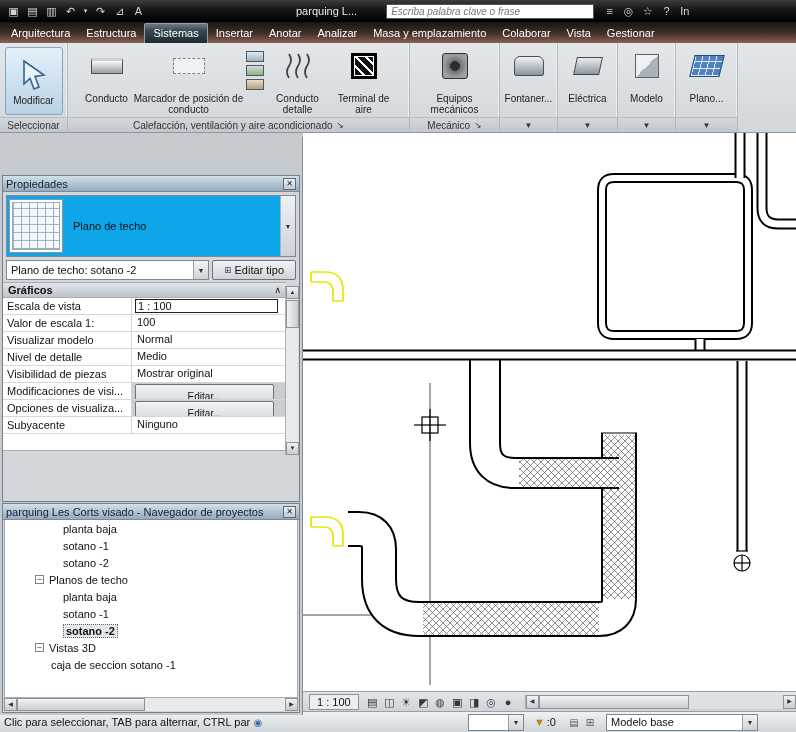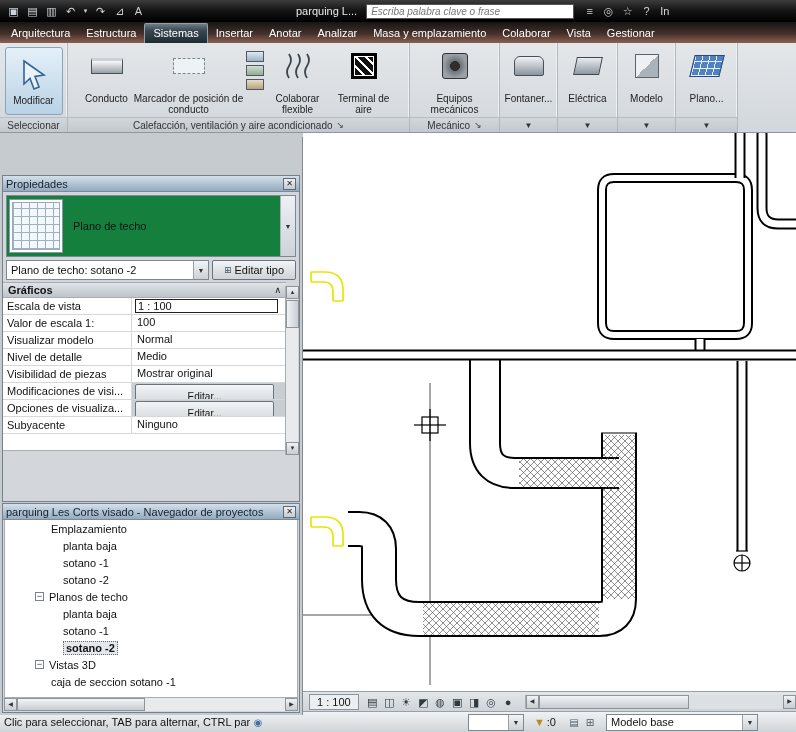--- a/index.html
+++ b/index.html
@@ -5,21 +5,21 @@
   * { box-sizing:border-box; margin:0; padding:0; }
   html,body { width:796px; height:732px; overflow:hidden; }
   body { font-family:"Liberation Sans","DejaVu Sans",sans-serif; font-size:11px; color:#111; background:#c6cbd0; }
   .screen { position:relative; width:796px; height:732px; }
 
   
   .titlebar { height:22px; background:linear-gradient(180deg,#3c3c3c 0%,#161616 45%,#000 100%); display:flex; align-items:center; padding:0 4px; }
   .qi { width:17px; height:16px; color:#cdd3d8; font-size:11px; text-align:center; line-height:16px; margin:0 1px; cursor:default; }
   .qi.small { width:9px; font-size:7px; }
   .tb-proj { color:#e9e9e9; margin-left:148px; white-space:nowrap; }
-  .tb-search { margin-left:9px; width:208px; height:15px; border:1px solid #555; background:#fff; font-size:10px; padding:0 4px; font-family:inherit; }
+  .tb-search { margin-left:29px; width:208px; height:15px; border:1px solid #555; background:#fff; font-size:10px; padding:0 4px; font-family:inherit; }
   .tb-search::placeholder { color:#777; font-style:italic; }
   .tb-right { display:flex; align-items:center; margin-left:6px; }
   .tb-signin { color:#d8d8d8; margin-left:4px; white-space:nowrap; }
 
   
   .tabrow { height:21px; background:linear-gradient(180deg,#151515 0%,#43302a 55%,#7c564a 90%,#8a6153 100%); display:flex; align-items:flex-end; padding:0 3px; }
   .tab { color:#fff; font-size:11px; padding:3px 8px 4px 8px; white-space:nowrap; }
   .tab.active { background:linear-gradient(180deg,#6e7d84 0%,#394850 35%,#1f2b31 100%); border:1px solid #8fa0a8; border-bottom:none; border-radius:2px 2px 0 0; }
 
   
@@ -53,21 +53,21 @@
   .workarea { position:relative; height:578px; }
   .leftcol { position:absolute; left:0; top:4px; width:303px; height:578px; background:#c6cbd0; border-right:1px solid #84898e; }
 
   .palette { position:absolute; left:2px; width:298px; border:1px solid #76818c; background:#d3d7db; }
   .ptitle { height:16px; background:linear-gradient(180deg,#d3e0ec,#94aabd); border-bottom:1px solid #7a8a9a; display:flex; align-items:center; padding:0 3px; font-size:11px; color:#14202c; }
   .ptitle .t { flex:1; white-space:nowrap; overflow:hidden; }
   .closebox { width:13px; height:12px; border:1px solid #5c6a76; background:linear-gradient(180deg,#eef1f4,#c4cad0); font-size:8px; line-height:10px; text-align:center; color:#222; }
 
   
   .props { top:38px; height:327px; }
-  .typesel { margin:3px; height:62px; background:#15803d; border:1px solid #7c8894; display:flex; align-items:center; }
+  .typesel { margin:3px; height:62px; background:#0ea5e9; border:1px solid #7c8894; display:flex; align-items:center; }
   .thumbwrap { width:54px; height:54px; margin:2px; border:1px solid #8a95a0; background:#fff; padding:2px; }
   .thumb { width:100%; height:100%; border:1px solid #9ab; background-image:repeating-linear-gradient(0deg,#9ab4c6 0 1px,transparent 1px 8px),repeating-linear-gradient(90deg,#9ab4c6 0 1px,transparent 1px 8px); background-color:#f4f8fb; }
   .typesel .name { flex:1; padding-left:8px; font-size:11px; }
   .dropstrip { width:15px; height:100%; border-left:1px solid #aab2ba; background:linear-gradient(180deg,#eef1f4,#cdd3d8); display:flex; align-items:center; justify-content:center; font-size:7px; color:#333; }
   .selrow { display:flex; margin:2px 3px; height:20px; gap:3px; }
   .combo { flex:1; background:#fff; border:1px solid #7e8890; display:flex; align-items:center; font-size:11px; padding-left:4px; overflow:hidden; white-space:nowrap; }
   .combo .arrow { margin-left:auto; align-self:stretch; width:15px; background:linear-gradient(180deg,#f2f4f6,#cdd2d6); border-left:1px solid #9aa2a8; font-size:7px; display:flex; align-items:center; justify-content:center; color:#333; }
   .btn { background:linear-gradient(180deg,#f2f4f6,#ced3d7); border:1px solid #69747e; border-radius:2px; font-size:11px; display:flex; align-items:center; justify-content:center; }
   .edittype { width:84px; gap:3px; }
   .edittype .ei { font-size:9px; color:#456; }
@@ -205,21 +205,21 @@
           <span class="mini m1"></span>
           <span class="mini m2"></span>
           <span class="mini m3"></span>
         </div>
         <div class="rbtn" style="width:66px">
           <span class="ric">
             <svg width="30" height="28" viewBox="0 0 30 28">
                 <path d="M6 2 q4 6 0 12 q-4 6 0 12 M15 2 q4 6 0 12 q-4 6 0 12 M24 2 q4 6 0 12 q-4 6 0 12" stroke="#3a444c" stroke-width="1.8" fill="none"></path>
               </svg>
           </span>
-          <span class="rlabel">Colaborar flexible</span>
+          <span class="rlabel">Conducto detalle</span>
         </div>
         <div class="rbtn" style="width:64px">
           <span class="ric">
               <span class="ic-term"></span>
             </span>
           <span class="rlabel">Terminal de aire</span>
         </div>
       </div>
       <div class="plabel">
         <span>Calefacción, ventilación y aire acondicionado</span>
@@ -376,23 +376,20 @@
           <span class="sbtn b" style="display:block">▼</span>
         </div>
       </div>
 
       <div class="palette browser">
         <div class="ptitle">
           <span class="t">parquing Les Corts visado - Navegador de proyectos</span>
           <span class="closebox">✕</span>
         </div>
         <div class="btree">
-          <div class="titem" style="padding-left:46px">
-              <span class="tlabel">Emplazamiento</span>
-            </div>
           <div class="titem" style="padding-left:58px">
               <span class="tlabel">planta baja</span>
             </div>
           <div class="titem" style="padding-left:58px">
               <span class="tlabel">sotano -1</span>
             </div>
           <div class="titem" style="padding-left:58px">
               <span class="tlabel">sotano -2</span>
             </div>
           <div class="titem" style="padding-left:30px">

